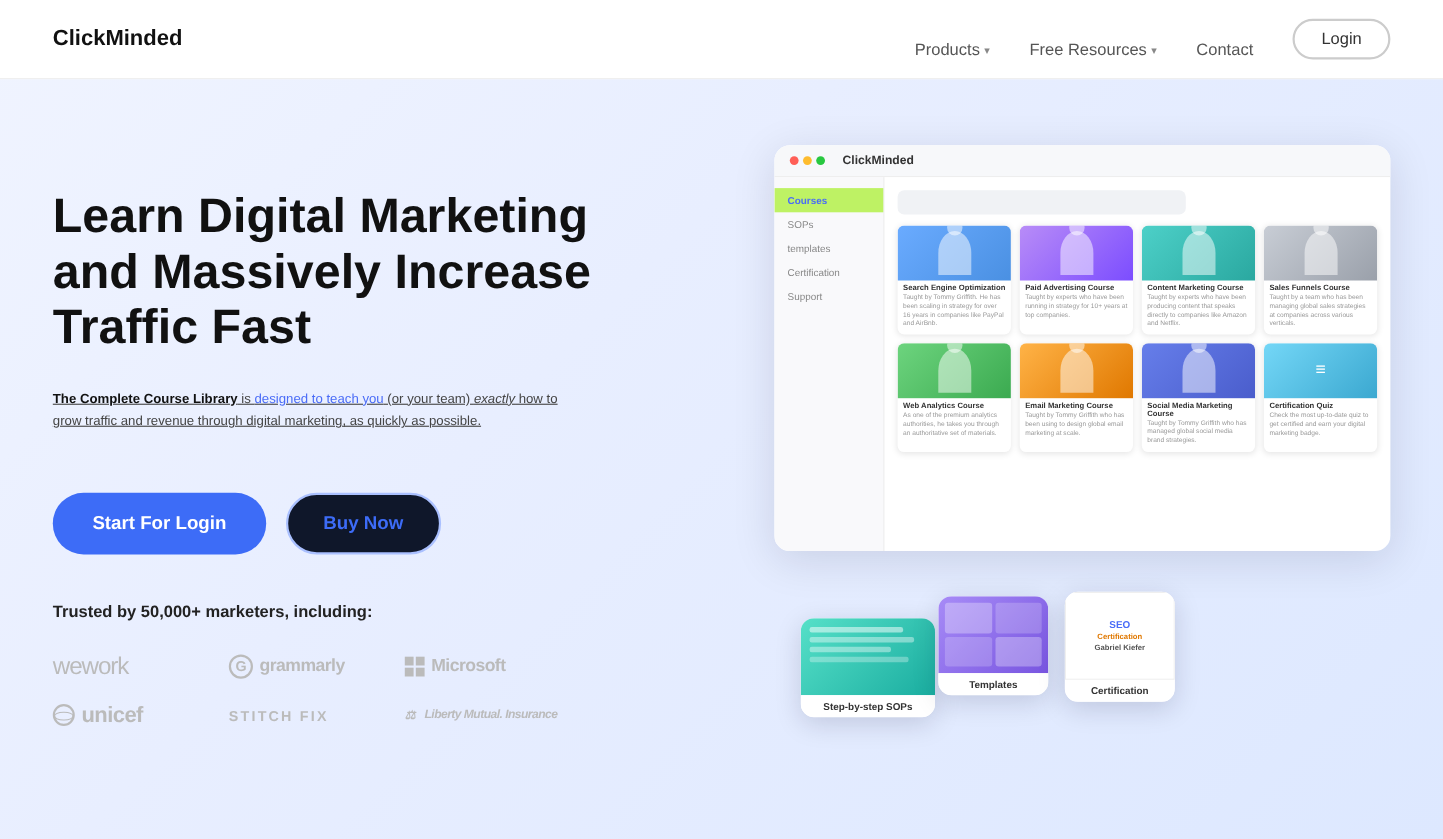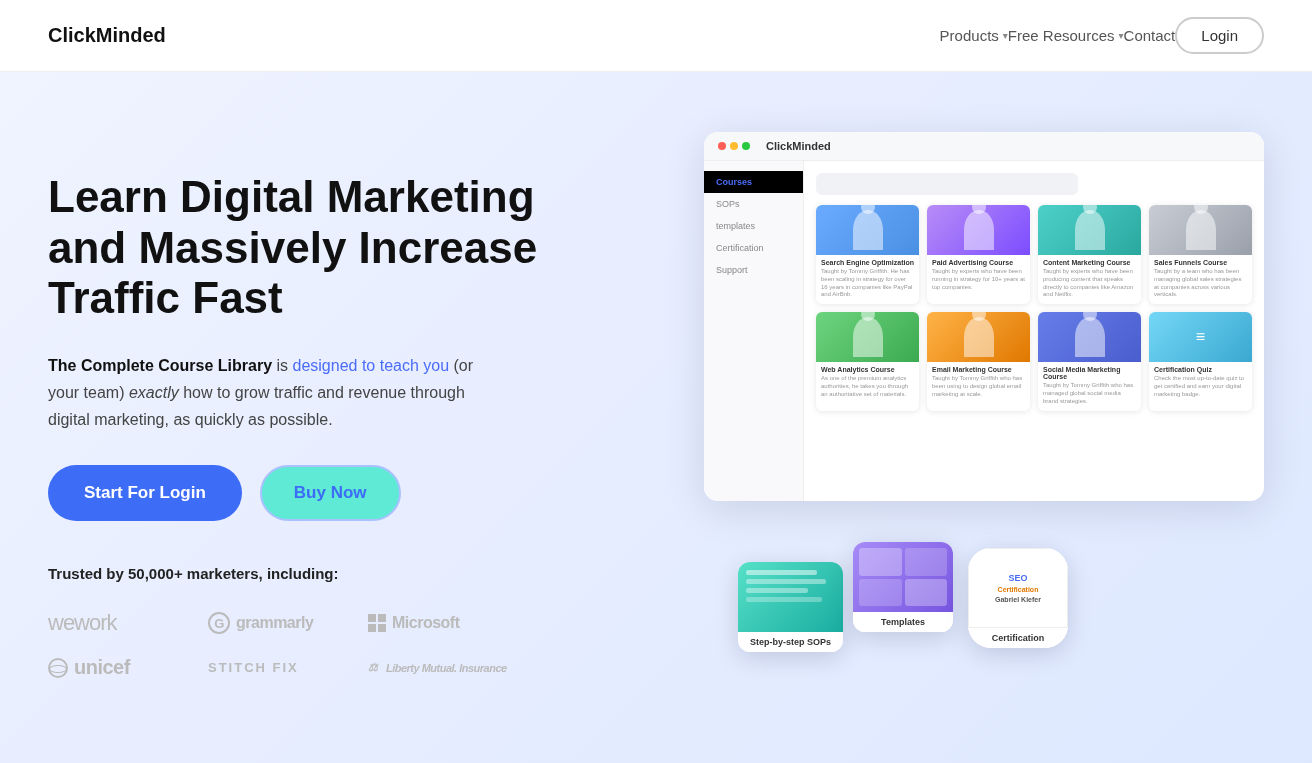--- a/index.html
+++ b/index.html
@@ -23,21 +23,22 @@
       top: 0;
       z-index: 100;
     }
     .nav-logo {
       font-size: 20px;
       font-weight: 700;
       color: #111;
     }
     .nav-links {
       display: flex;
-      align-items: center;
+      align-items: flex-end;
+      gap: 36px;
     }
     .nav-link {
       display: flex;
       align-items: center;
       gap: 4px;
       color: #555;
       font-size: 15px;
       cursor: pointer;
       text-decoration: none;
     }
@@ -70,25 +71,26 @@
       padding-top: 20px;
     }
     .hero-title {
       font-size: 44px;
       font-weight: 800;
       color: #111;
       line-height: 1.15;
       margin-bottom: 28px;
     }
     .hero-desc {
-      font-size: 16px;
+      font-size: 12px;
       line-height: 1.7;
       color: #444;
-      margin-bottom: 32px;
+      margin-bottom: 55px;
       max-width: 460px;
+      text-decoration: underline;
     }
     .hero-desc strong {
       font-weight: 700;
       color: #111;
     }
     .hero-desc .link-text {
       color: #4a6cf7;
       text-decoration: none;
     }
     .hero-desc em {
@@ -103,21 +105,21 @@
       background: #3d6cf7;
       color: white;
       border: none;
       border-radius: 50px;
       padding: 18px 36px;
       font-size: 17px;
       font-weight: 600;
       cursor: pointer;
     }
     .btn-secondary {
-      background: #5eead4;
+      background: #0f172a;
       color: #3d6cf7;
       border: 2px solid #aac0ff;
       border-radius: 50px;
       padding: 16px 32px;
       font-size: 17px;
       font-weight: 600;
       cursor: pointer;
     }
 
     .trusted-text {
@@ -222,21 +224,21 @@
       border-right: 1px solid #eee;
       padding: 10px 0;
     }
     .sidebar-item-m {
       padding: 6px 12px;
       font-size: 9px;
       color: #888;
       cursor: pointer;
     }
     .sidebar-item-m.active {
-      background: #000000;
+      background: #bef264;
       color: #4a6cf7;
       font-weight: 600;
     }
     .mockup-content {
       flex: 1;
       padding: 12px;
       overflow: hidden;
     }
     .mockup-search {
       background: #f0f2f5;
@@ -307,36 +309,35 @@
     }
 
     
     .fc1 {
       width: 100px;
       bottom: 20px;
       left: 20px;
     }
     
     .fc2 {
-      width: 105px;
+      width: 122px;
       bottom: 30px;
-      left: 130px;
+      left: 120px;
     }
     
     .fc3 {
       width: 100px;
       bottom: 50px;
       left: 245px;
     }
     
     .fc4 {
       width: 100px;
-      bottom: 34px;
+      bottom: 44px;
       left: 360px;
-      border-radius: 23px;
     }
 
     
     .person-silhouette {
       width: 30px; height: 40px;
       background: rgba(255,255,255,0.5);
       border-radius: 50% 50% 0 0;
       position: relative;
     }
     .person-silhouette::before {

